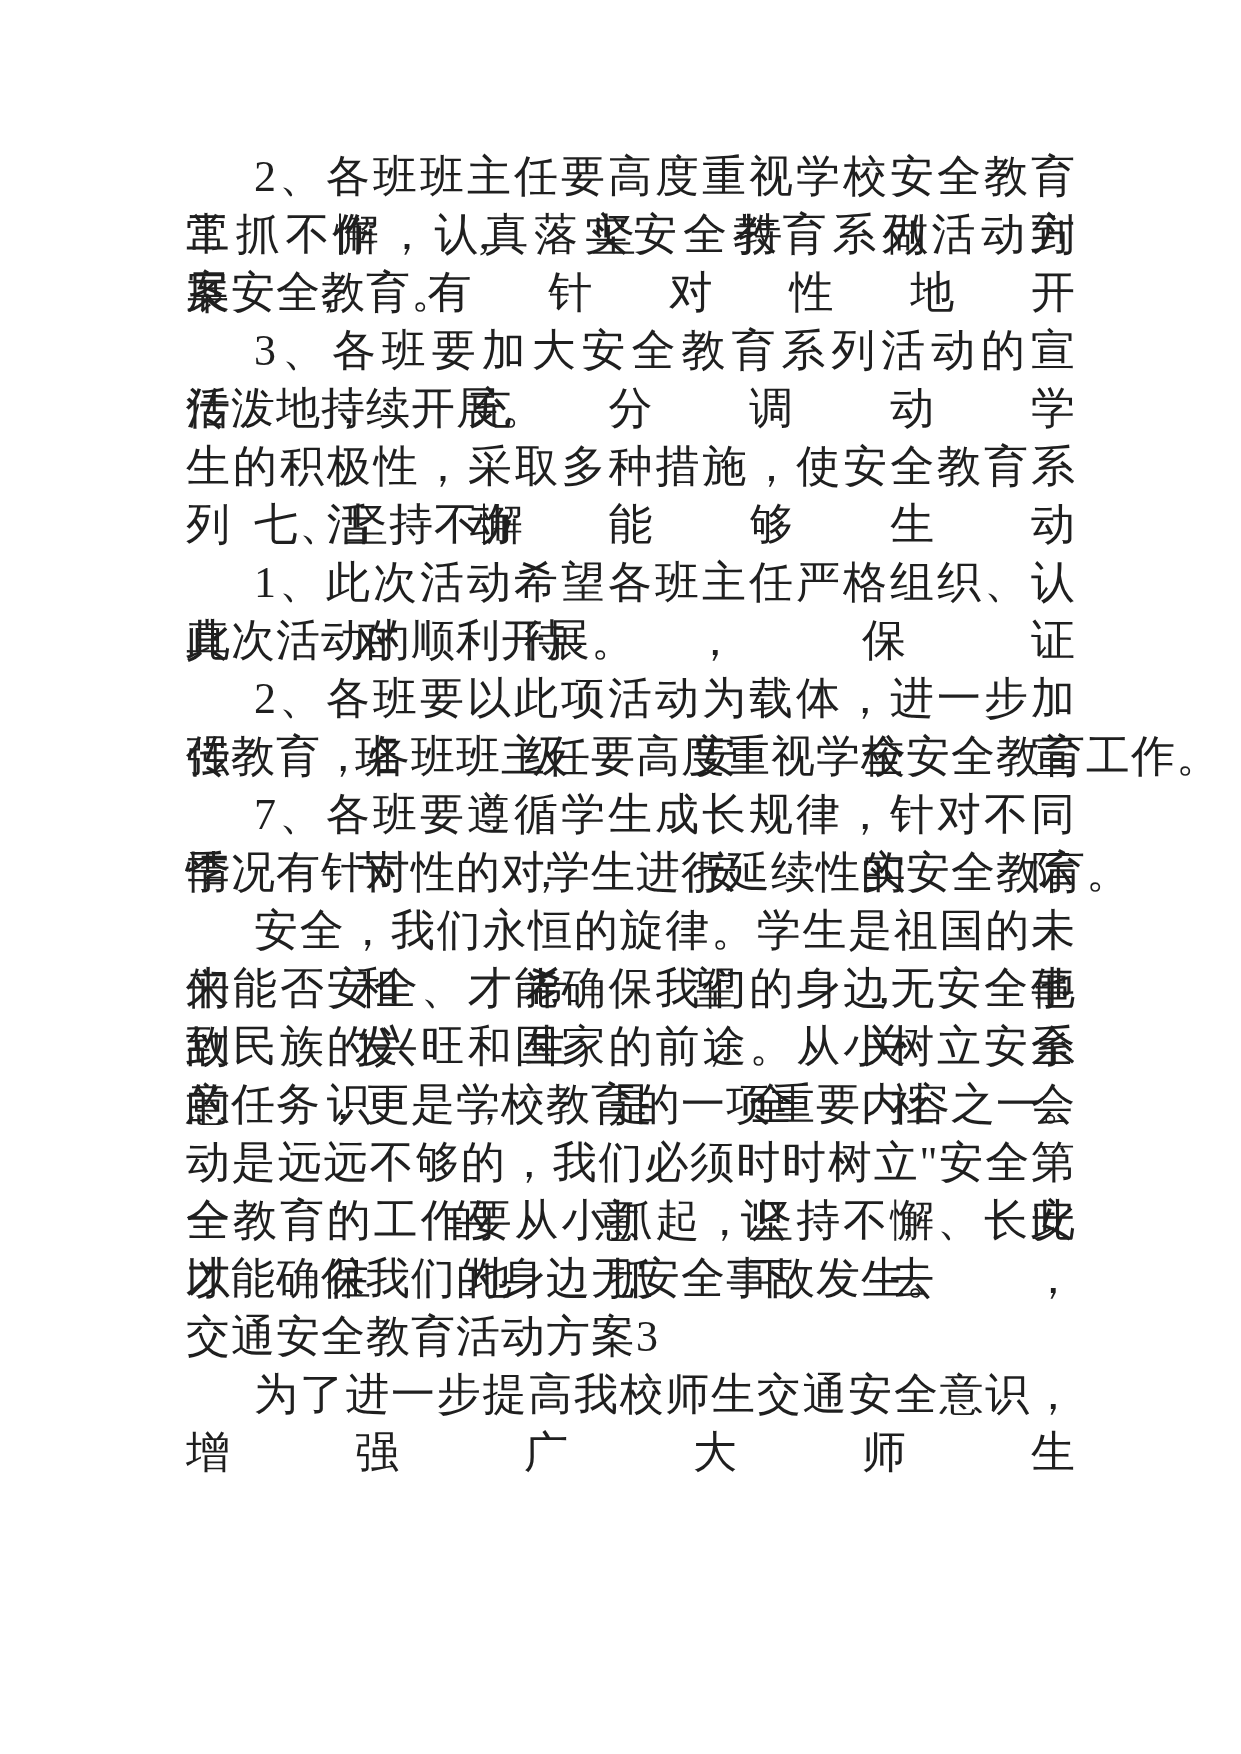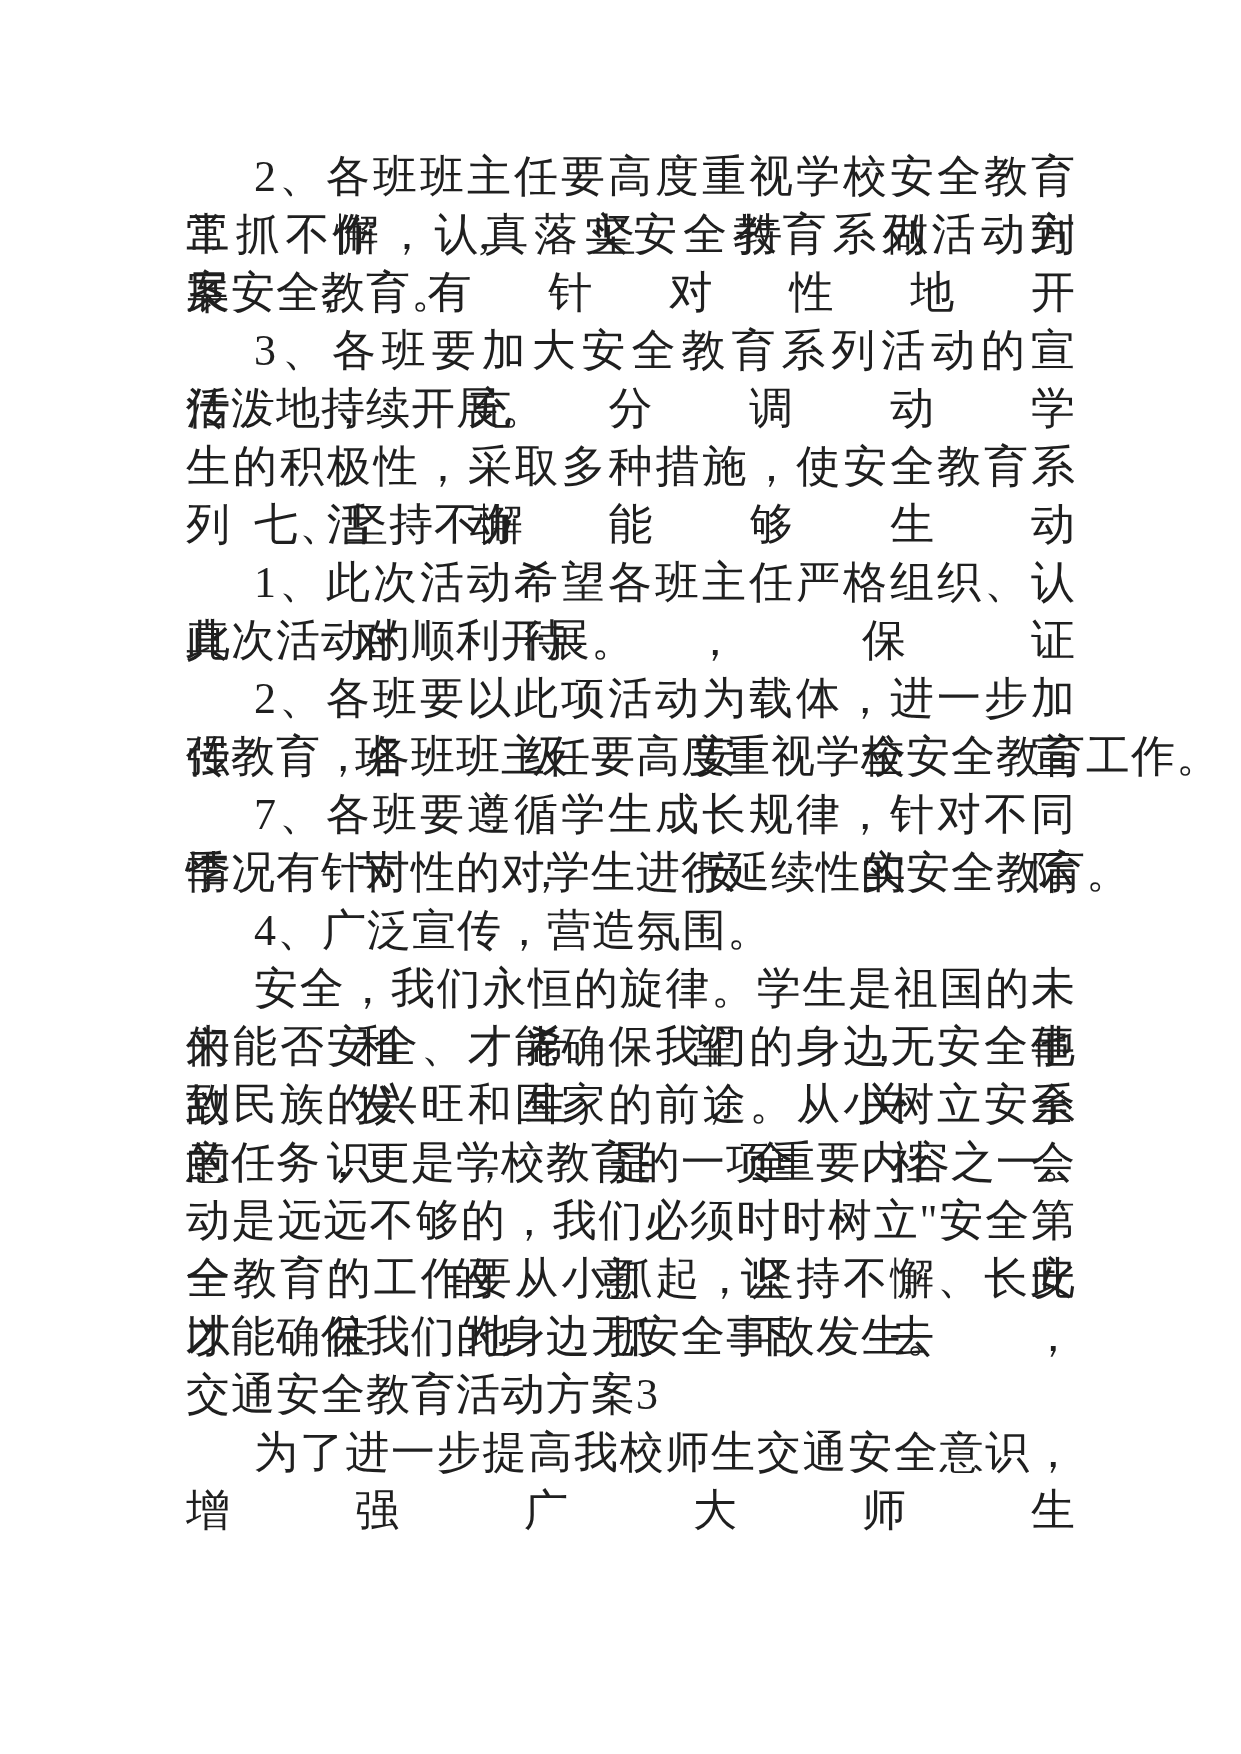--- a/index.html
+++ b/index.html
@@ -55,21 +55,20 @@
     <p class="ln ind jst">3、各班要加大安全教育系列活动的宣传，充分调动学</p>
     <p class="ln">活泼地持续开展。</p>
     <p class="ln jst">生的积极性，采取多种措施，使安全教育系列活动能够生动</p>
     <p class="ln ind">七、坚持不懈</p>
     <p class="ln ind jst">1、此次活动希望各班主任严格组织、认真对待，保证</p>
     <p class="ln">此次活动的顺利开展。</p>
     <p class="ln ind jst">2、各班要以此项活动为载体，进一步加强班级安全宣</p>
     <p class="ln">传教育，各班班主任要高度重视学校安全教育工作。</p>
     <p class="ln ind jst">7、各班要遵循学生成长规律，针对不同季节，按实际</p>
     <p class="ln">情况有针对性的对学生进行延续性的安全教育。</p>
-    <p class="ln ind">4、广泛宣传，营造氛围。</p>
     <p class="ln ind jst">安全，我们永恒的旋律。学生是祖国的未来和希望，他</p>
     <p class="ln jst">们能否安全、才能确保我们的身边无安全事故发生，关系</p>
     <p class="ln jst">到民族的兴旺和国家的前途。从小树立安全意识，是全社会</p>
     <p class="ln">的任务，更是学校教育的一项重要内容之一。</p>
     <p class="ln jst">动是远远不够的，我们必须时时树立"安全第一"的意识，安</p>
     <p class="ln jst">全教育的工作要从小抓起，坚持不懈、长此以往地抓下去，</p>
     <p class="ln">才能确保我们的身边无安全事故发生。</p>
     <p class="ln">交通安全教育活动方案3</p>
     <p class="ln ind jst">为了进一步提高我校师生交通安全意识，增强广大师生</p>
   </div>

